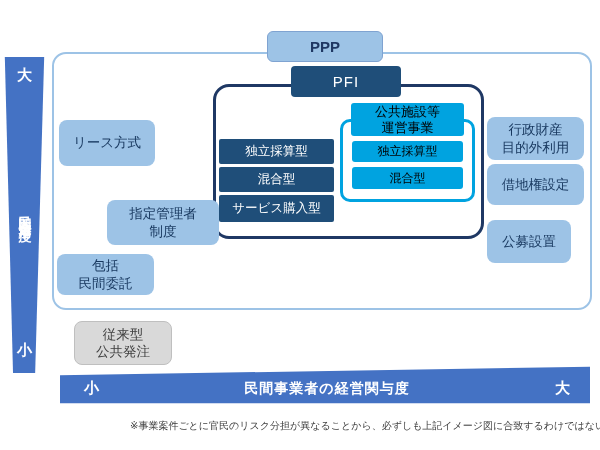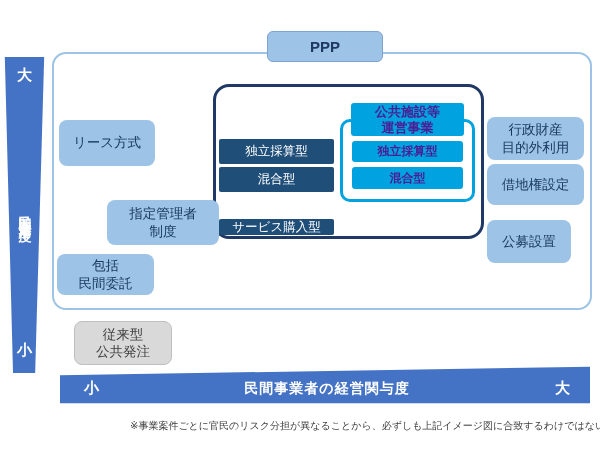--- a/index.html
+++ b/index.html
@@ -20,31 +20,31 @@
     position:absolute;left:340px;top:119px;width:129px;height:77px;
     border:3px solid #00A3E0;border-radius:10px;background:#fff;
   }
   
   .box{
     position:absolute;display:flex;flex-direction:column;justify-content:center;
     align-items:center;text-align:center;box-sizing:border-box;
   }
   .light{background:#9DC3E6;border-radius:8px;color:#17375E;font-size:13.5px;line-height:1.28;}
   .navy{background:#1F4E79;color:#ffffff;font-size:12.5px;border-radius:2px;}
-  .cyanb{background:#00A3E0;color:#4c1d95;font-weight:bold;font-size:12px;border-radius:3px;}
+  .cyanb{background:#00A3E0;color:#000000;font-weight:normal;font-size:12px;border-radius:3px;}
   .grayb{background:#D9D9D9;border:1px solid #BFBFBF;border-radius:8px;color:#404040;font-size:13.5px;line-height:1.28;margin-left:16px;}
   
   #ppp{left:267px;top:31px;width:116px;height:31px;background:#9DC3E6;border:1px solid #7FA3D1;
        border-radius:6px;color:#1F3864;font-size:15px;font-weight:600;justify-content:center;}
   #pfi{left:291px;top:66px;width:110px;height:31px;background:#1F4E79;border-radius:4px;
        color:#fff;font-size:15px;letter-spacing:1px;}
   
   #pfi-t0{left:219px;top:139px;width:115px;height:25px;}
   #pfi-t1{left:219px;top:167px;width:115px;height:25px;}
-  #pfi-t2{left:219px;top:195px;width:115px;height:16px;margin-top:24px;}
+  #pfi-t2{left:219px;top:195px;width:115px;height:27px;}
   
   #con-head{left:351px;top:103px;width:113px;height:33px;font-size:13px;line-height:1.2;}
   #con-t0{left:352px;top:141px;width:111px;height:21px;}
   #con-t1{left:352px;top:167px;width:111px;height:22px;}
   
   #lease{left:59px;top:120px;width:96px;height:46px;}
   #designated{left:107px;top:200px;width:112px;height:45px;}
   #comprehensive{left:57px;top:254px;width:97px;height:41px;}
   #conventional{left:58px;top:321px;width:98px;height:44px;}
   
@@ -82,20 +82,23 @@
 <body>
 
 <div class="canvas">
 
   <div class="outer-frame"></div>
   <div class="dark-frame"></div>
   <div class="cyan-frame"></div>
 
   <div class="box" id="ppp">
     <span>PPP</span>
+  </div>
+  <div class="box" id="pfi">
+    <span>PFI</span>
   </div>
 
   <div class="box navy" id="pfi-t0">
     <span class="ln">独立採算型</span>
   </div>
   <div class="box navy" id="pfi-t1">
     <span class="ln">混合型</span>
   </div>
   <div class="box navy" id="pfi-t2">
     <span class="ln">サービス購入型</span>

